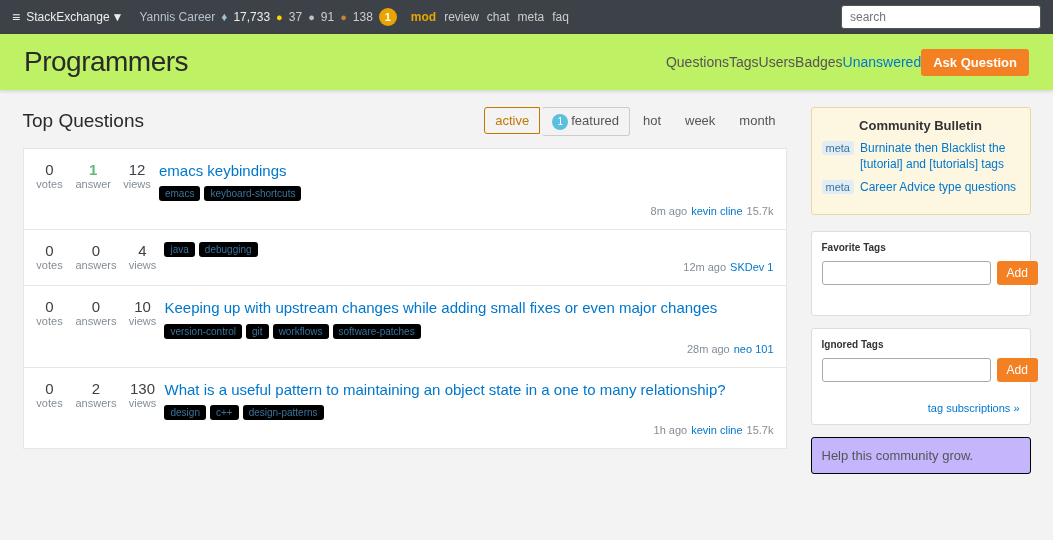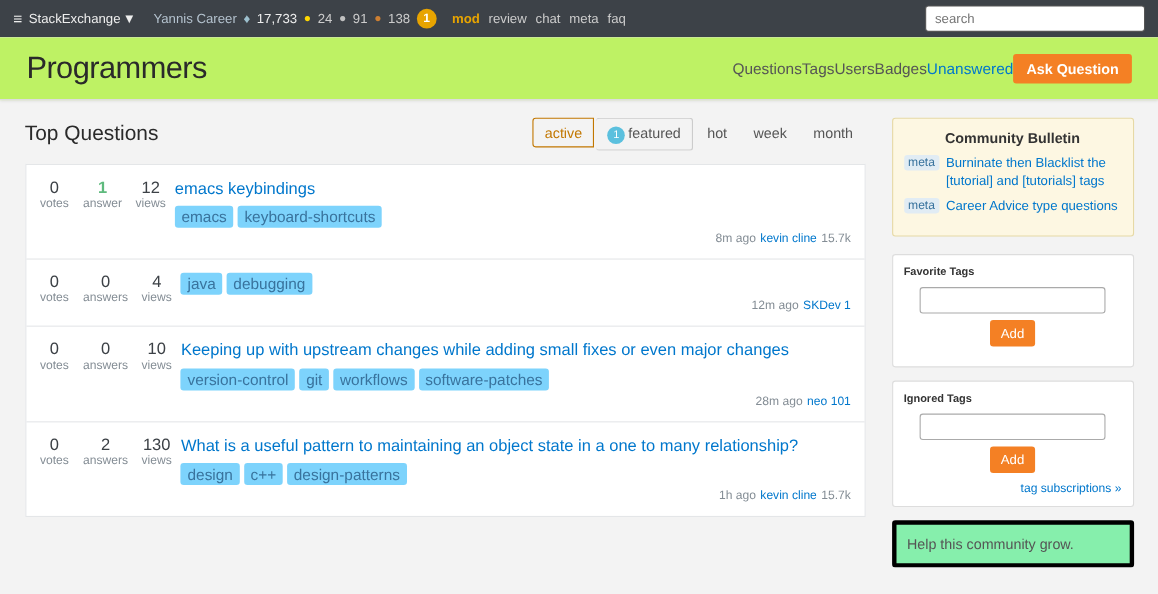--- a/index.html
+++ b/index.html
@@ -231,25 +231,25 @@
       line-height: 1.3;
     }
     .tags-row {
       display: flex;
       flex-wrap: wrap;
       gap: 4px;
       align-items: center;
       margin-bottom: 4px;
     }
     .tag {
-      background: #7dd3fc;
+      background: #000000;
       color: #39739d;
       padding: 2px 6px;
       border-radius: 3px;
-      font-size: 14px;
+      font-size: 10px;
       text-decoration: none;
     }
     .question-meta {
       font-size: 11px;
       color: #848d95;
       display: flex;
       justify-content: flex-end;
       align-items: center;
       gap: 4px;
     }
@@ -308,22 +308,21 @@
     .sidebar-box h3 {
       font-size: 10px;
       font-weight: bold;
       color: #333;
       margin-bottom: 8px;
     }
     .tag-input-row {
       display: flex;
       gap: 6px;
       align-items: center;
-      margin-bottom: 8px;
-      flex-direction: column;
+      margin-bottom: 20px;
     }
     .tag-input {
       flex: 1;
       border: 1px solid #aaa;
       padding: 4px 6px;
       font-size: 12px;
       border-radius: 3px;
     }
     .add-btn {
       background: #f48024;
@@ -336,22 +335,22 @@
     }
     .tag-subscriptions-link {
       display: block;
       text-align: right;
       font-size: 11px;
       color: #0077cc;
       text-decoration: none;
     }
 
     .help-community {
-      background: #86efac;
-      border: 4px solid #000000;
+      background: #c4b5fd;
+      border: 1px solid #000000;
       border-radius: 3px;
       padding: 10px;
       font-size: 13px;
       color: #555;
     }
 
     
     #site-header-wrapper {
       background: #fff;
       box-shadow: 0 1px 3px rgba(0,0,0,0.1);
@@ -364,21 +363,21 @@
   <div class="logo-area">
     <span class="hamburger">≡</span>
     <span>StackExchange</span>
     <span style="margin-left:2px;">▼</span>
   </div>
   <div class="user-info">
     <span class="username" style="color:#b4c2ce; cursor:pointer;">Yannis Career</span>
     <span style="color:#9dc0ce;">♦</span>
     <span class="rep">17,733</span>
     <span class="badge-gold">●</span>
-    <span class="badge-num">24</span>
+    <span class="badge-num">37</span>
     <span class="badge-silver">●</span>
     <span class="badge-num">91</span>
     <span class="badge-bronze">●</span>
     <span class="badge-num">138</span>
     <span class="inbox-btn">1</span>
   </div>
   <div class="nav-links">
     <a href="#" class="mod-link">mod</a>
     <a href="#">review</a>
     <a href="#">chat</a>

